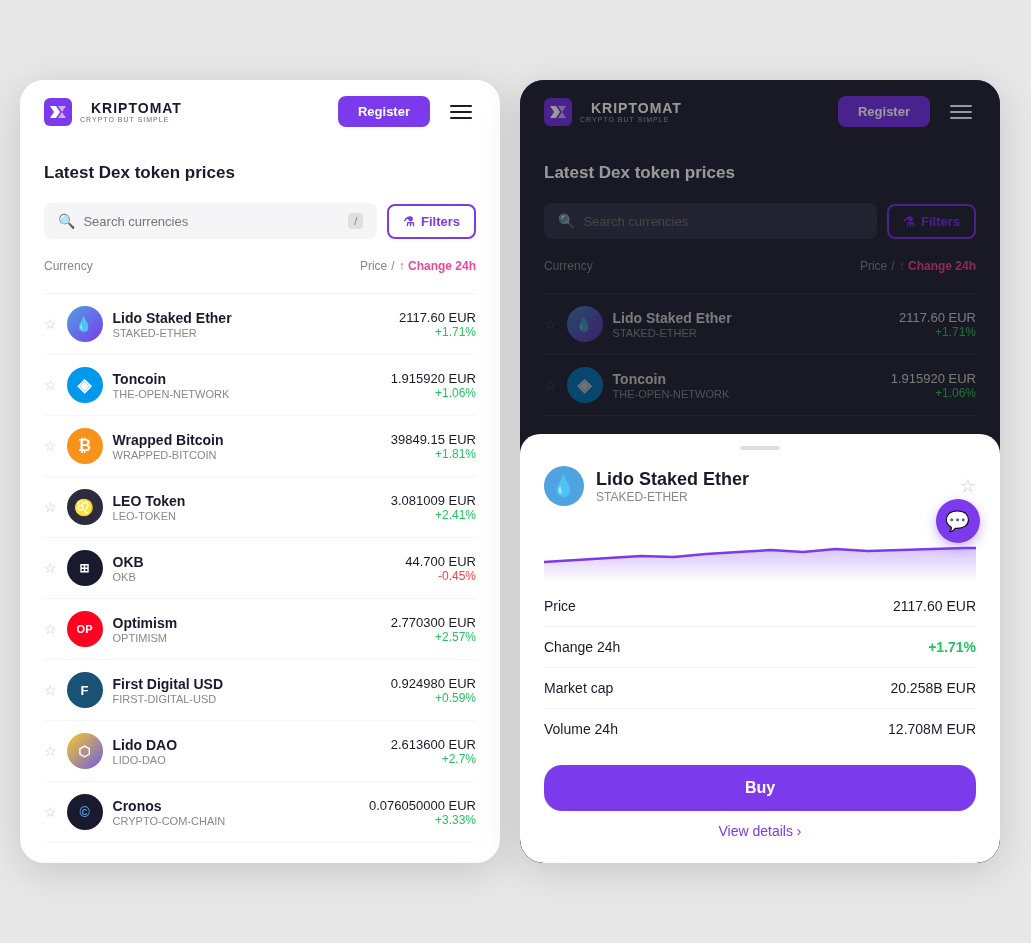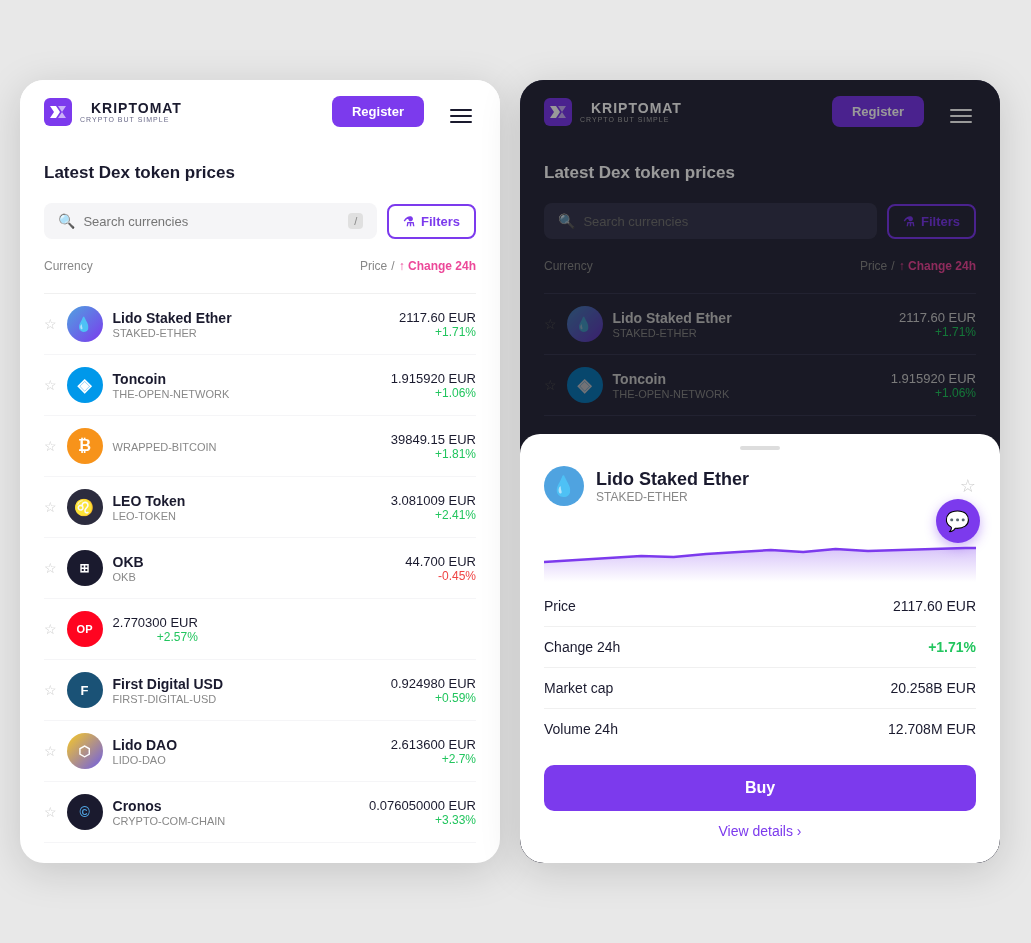--- a/index.html
+++ b/index.html
@@ -62,22 +62,22 @@
     }
     .logo-name-dark { color: #fff; }
     .logo-tagline {
       font-size: 7px;
       color: #6b6b8a;
       letter-spacing: 1px;
     }
     .logo-tagline-dark { color: #aaa; }
     .nav-right {
       display: flex;
-      align-items: flex-end;
-      gap: 22px;
+      align-items: center;
+      gap: 16px;
     }
     .register-btn {
       background: #7c3aed;
       color: #fff;
       border: none;
       border-radius: 8px;
       padding: 8px 20px;
       font-weight: 600;
       font-size: 13px;
       cursor: pointer;
@@ -318,21 +318,21 @@
       font-size: 14px;
       color: #1a1a2e;
       font-weight: 500;
     }
     .stat-value-pos { color: #22c55e; font-weight: 600; }
     .buy-btn {
       width: 100%;
       background: #7c3aed;
       color: #fff;
       border: none;
-      border-radius: 10px;
+      border-radius: 18px;
       padding: 14px;
       font-size: 16px;
       font-weight: 600;
       cursor: pointer;
       margin-bottom: 12px;
     }
     .view-details {
       text-align: center;
       color: #7c3aed;
       font-size: 14px;
@@ -439,20 +439,21 @@
           <div class="crypto-right">
             <div class="crypto-price">1.915920 EUR</div>
             <div class="crypto-change-pos">+1.06%</div>
           </div>
         </div>
 
         <div class="crypto-row">
           <span class="star-icon">☆</span>
           <div class="crypto-avatar av-btc" style="color:white;font-size:16px;">₿</div>
           <div class="crypto-info">
+            <div class="crypto-name">Wrapped Bitcoin</div>
             <div class="crypto-symbol">WRAPPED-BITCOIN</div>
           </div>
           <div class="crypto-right">
             <div class="crypto-price">39849.15 EUR</div>
             <div class="crypto-change-pos">+1.81%</div>
           </div>
         </div>
 
         <div class="crypto-row">
           <span class="star-icon">☆</span>
@@ -476,20 +477,24 @@
           </div>
           <div class="crypto-right">
             <div class="crypto-price">44.700 EUR</div>
             <div class="crypto-change-neg">-0.45%</div>
           </div>
         </div>
 
         <div class="crypto-row">
           <span class="star-icon">☆</span>
           <div class="crypto-avatar" style="background:#ff0420;color:white;font-size:11px;font-weight:800;">OP</div>
+          <div class="crypto-info">
+            <div class="crypto-name">Optimism</div>
+            <div class="crypto-symbol">OPTIMISM</div>
+          </div>
           <div class="crypto-right">
             <div class="crypto-price">2.770300 EUR</div>
             <div class="crypto-change-pos">+2.57%</div>
           </div>
         </div>
 
         <div class="crypto-row">
           <span class="star-icon">☆</span>
           <div class="crypto-avatar" style="background:#1a5276;color:white;font-size:13px;font-weight:700;">F</div>
           <div class="crypto-info">

